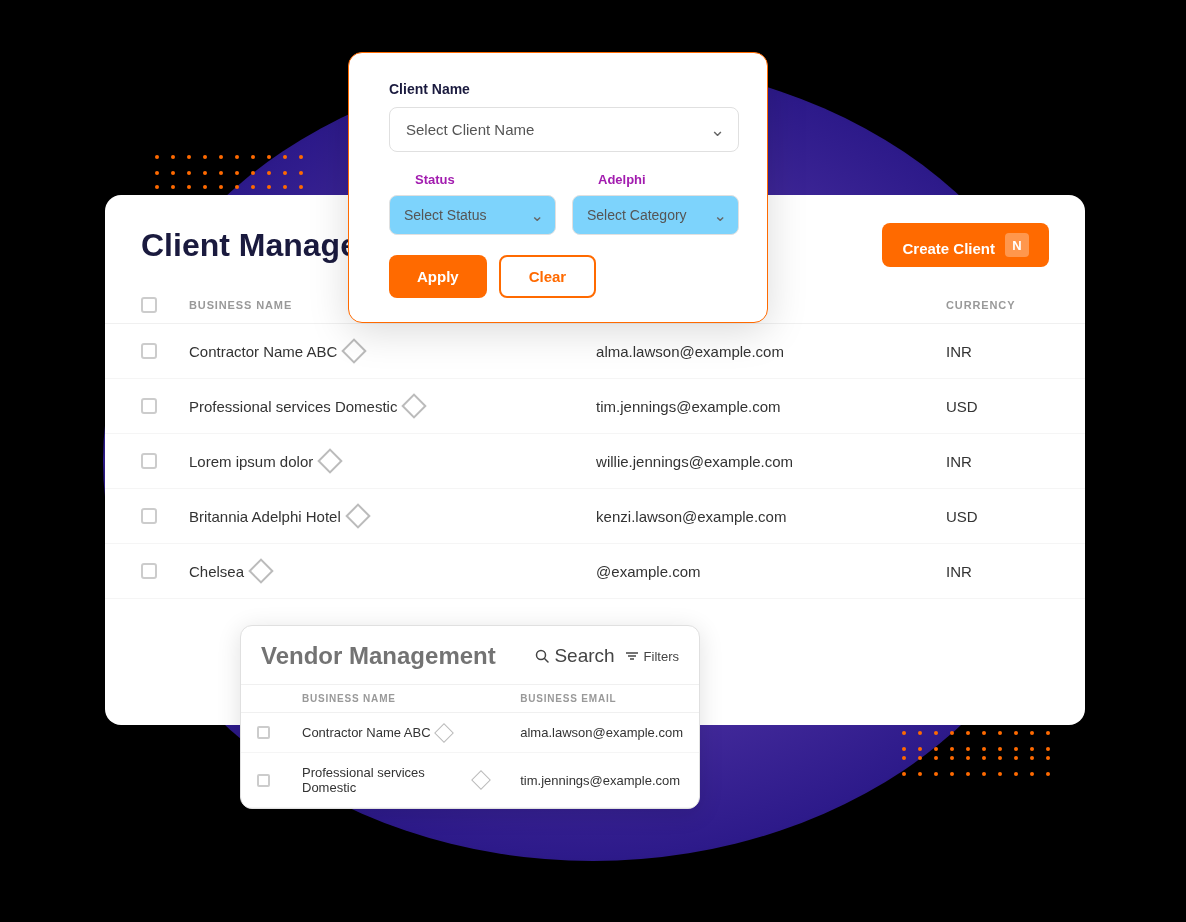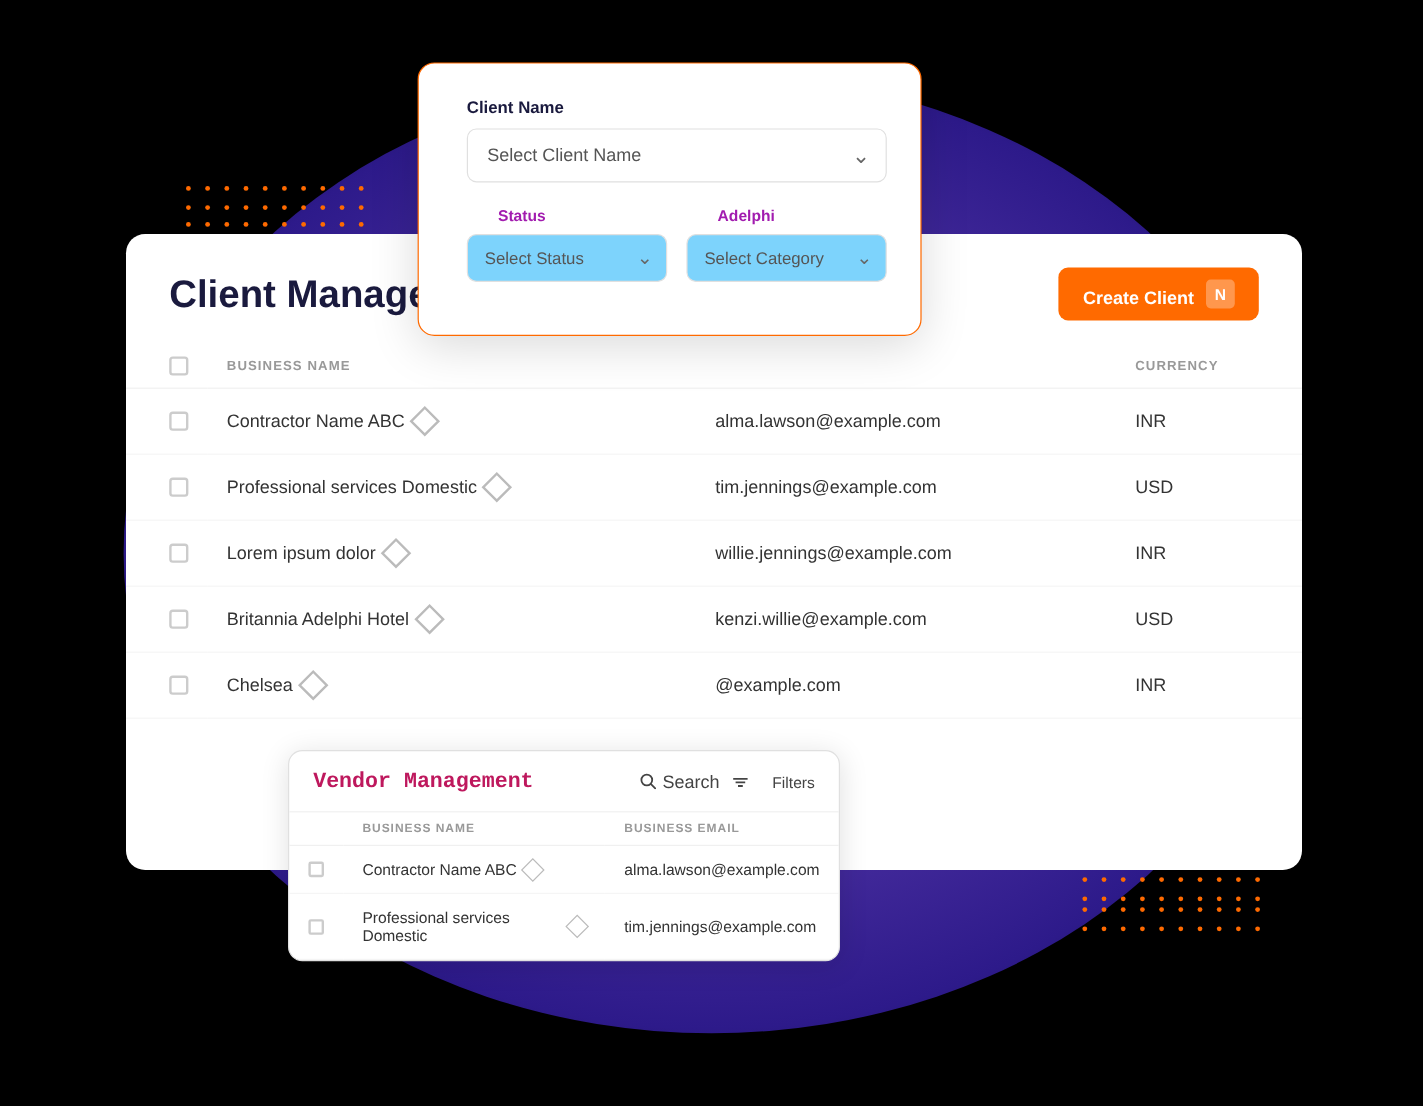--- a/index.html
+++ b/index.html
@@ -297,46 +297,46 @@
 
     .vendor-card-header {
       display: flex;
       align-items: center;
       justify-content: space-between;
       padding: 16px 20px 14px 20px;
       border-bottom: 1px solid #f0f0f0;
     }
 
     .vendor-title {
-      font-size: 18px;
+      font-size: 24px;
       font-weight: 700;
-      color: #be185d;
-      font-family: Liberation Mono, monospace;
+      color: #737373;
     }
 
     .vendor-actions {
       display: flex;
       gap: 10px;
       align-items: center;
     }
 
     .vendor-search-btn {
       display: flex;
+      align-items: center;
       gap: 5px;
-      font-size: 15px;
+      font-size: 19px;
       color: #444;
       cursor: pointer;
       border: none;
       background: transparent;
     }
 
     .vendor-filters-btn {
       display: flex;
       align-items: center;
-      gap: 20px;
+      gap: 5px;
       font-size: 13px;
       color: #444;
       cursor: pointer;
       border: none;
       background: transparent;
     }
 
     .vendor-table {
       width: 100%;
       border-collapse: collapse;
@@ -545,21 +545,21 @@
         <tr>
     <td class="check-col">
       <div class="checkbox-custom"></div>
     </td>
     <td>
       <div class="business-name-cell">
         <span>Britannia Adelphi Hotel</span>
         <div class="diamond-icon"></div>
       </div>
     </td>
-    <td>kenzi.willie@example.com</td>
+    <td>kenzi.lawson@example.com</td>
     <td>USD</td>
   </tr>
         <tr>
     <td class="check-col">
       <div class="checkbox-custom"></div>
     </td>
     <td>
       <div class="business-name-cell">
         <span>Chelsea</span>
         <div class="diamond-icon"></div>
@@ -596,20 +596,24 @@
       <div class="select-half-label">Adelphi</div>
       <div class="select-wrapper">
         <select>
           <option value="">Select Category</option>
         </select>
         <span class="chevron">⌄</span>
       </div>
     </div>
   </div>
 
+  <div class="filter-buttons">
+    <button class="btn-apply">Apply</button>
+    <button class="btn-clear">Clear</button>
+  </div>
 </div>
 
 <div class="vendor-card">
   <div class="vendor-card-header">
     <span class="vendor-title">Vendor Management</span>
     <div class="vendor-actions">
       <button class="vendor-search-btn">
         <svg width="14" height="14" viewBox="0 0 14 14" fill="none">
           <circle cx="6" cy="6" r="4.5" stroke="#444" stroke-width="1.5"></circle>
           <line x1="9.5" y1="9.5" x2="13" y2="13" stroke="#444" stroke-width="1.5" stroke-linecap="round"></line>

